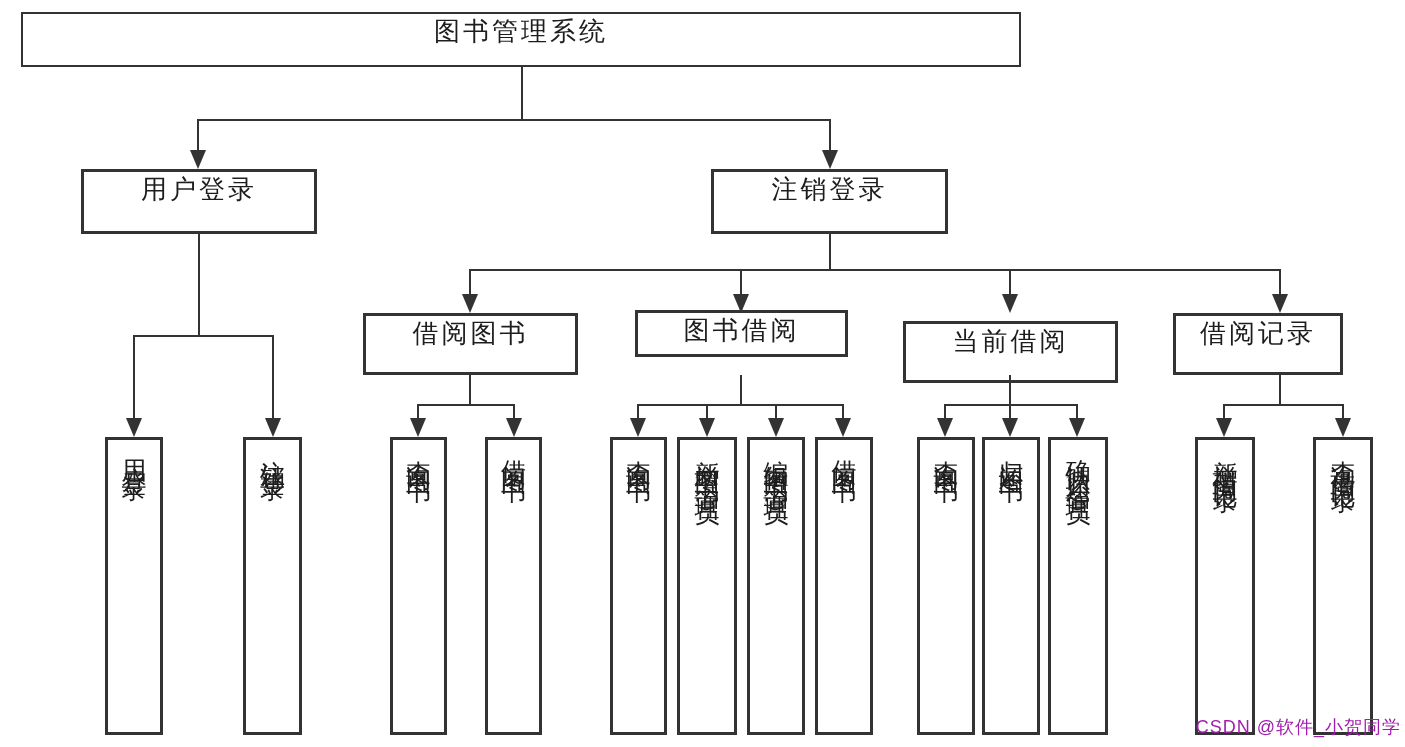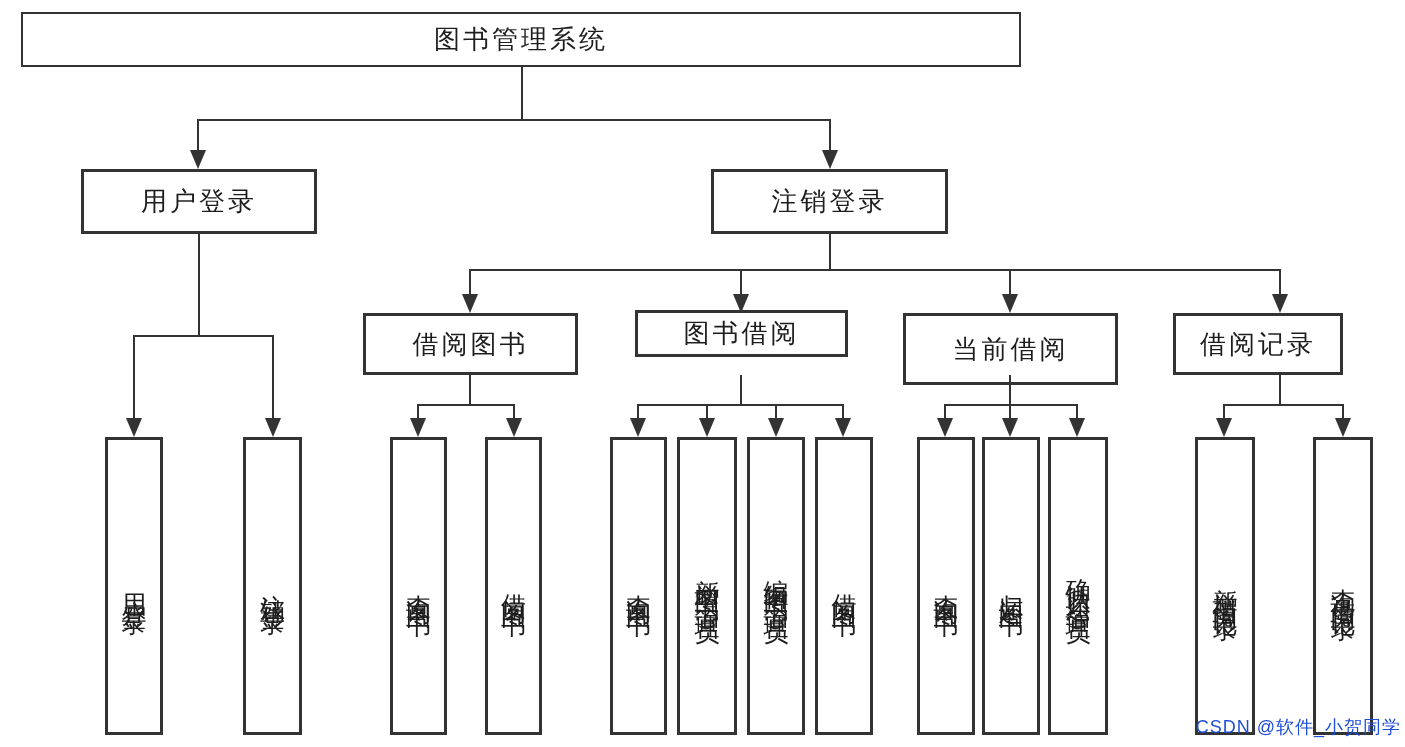--- a/index.html
+++ b/index.html
@@ -2,38 +2,38 @@
 <html><head>
 <meta charset="utf-8">
 <style>
   html,body{margin:0;padding:0;background:#fff;}
   .stage{
     position:relative;width:1405px;height:747px;background:#ffffff;
     font-family:"Liberation Sans",sans-serif;color:#1d1d1d;overflow:hidden;
   }
   .box{
     position:absolute;background:#ffffff;border:3px solid #333333;
-    box-sizing:border-box;display:flex;align-items:center;justify-content:center;
+    box-sizing:border-box;display:flex;align-items:flex-start;justify-content:center;
     font-size:26px;letter-spacing:3px;white-space:nowrap;
   }
   .root{border-width:2px;}
   .leaf{top:437px;height:298px;}
   .vtext{
     writing-mode:vertical-rl;text-orientation:mixed;
     font-size:25px;letter-spacing:6px;line-height:1;
   }
   .vline{position:absolute;width:2px;background:#333333;}
   .hline{position:absolute;height:2px;background:#333333;}
   .arr{
     position:absolute;width:0;height:0;
     border-left:8px solid transparent;border-right:8px solid transparent;
     border-top:19px solid #333333;
   }
   .watermark{
-    position:absolute;right:4px;bottom:8px;font-size:18px;color:#1d4ed8;
+    position:absolute;right:4px;bottom:8px;font-size:18px;color:#a21caf;
     letter-spacing:1px;
     padding-left:24px;
   }
 </style>
 </head>
 <body>
 
 <div class="stage">
 
   <div class="box root" style="left:21px;top:12px;width:1000px;height:55px">
@@ -71,21 +71,21 @@
   <div class="arr" style="left:1002px;top:294px"></div>
   <div class="vline" style="left:1279px;top:269px;height:27px"></div>
   <div class="arr" style="left:1272px;top:294px"></div>
 
   <div class="box" style="left:363px;top:313px;width:215px;height:62px">
     <span>借阅图书</span>
   </div>
   <div class="box" style="left:635px;top:310px;width:213px;height:47px">
     <span>图书借阅</span>
   </div>
-  <div class="box" style="left:903px;top:313px;width:215px;height:72px">
+  <div class="box" style="left:903px;top:321px;width:215px;height:62px">
     <span>当前借阅</span>
   </div>
   <div class="box" style="left:1173px;top:313px;width:170px;height:62px">
     <span>借阅记录</span>
   </div>
 
   <div class="vline" style="left:469px;top:375px;height:31px"></div>
   <div class="hline" style="left:418px;top:404px;width:96px"></div>
   <div class="vline" style="left:417px;top:404px;height:16px"></div>
   <div class="arr" style="left:410px;top:418px"></div>

